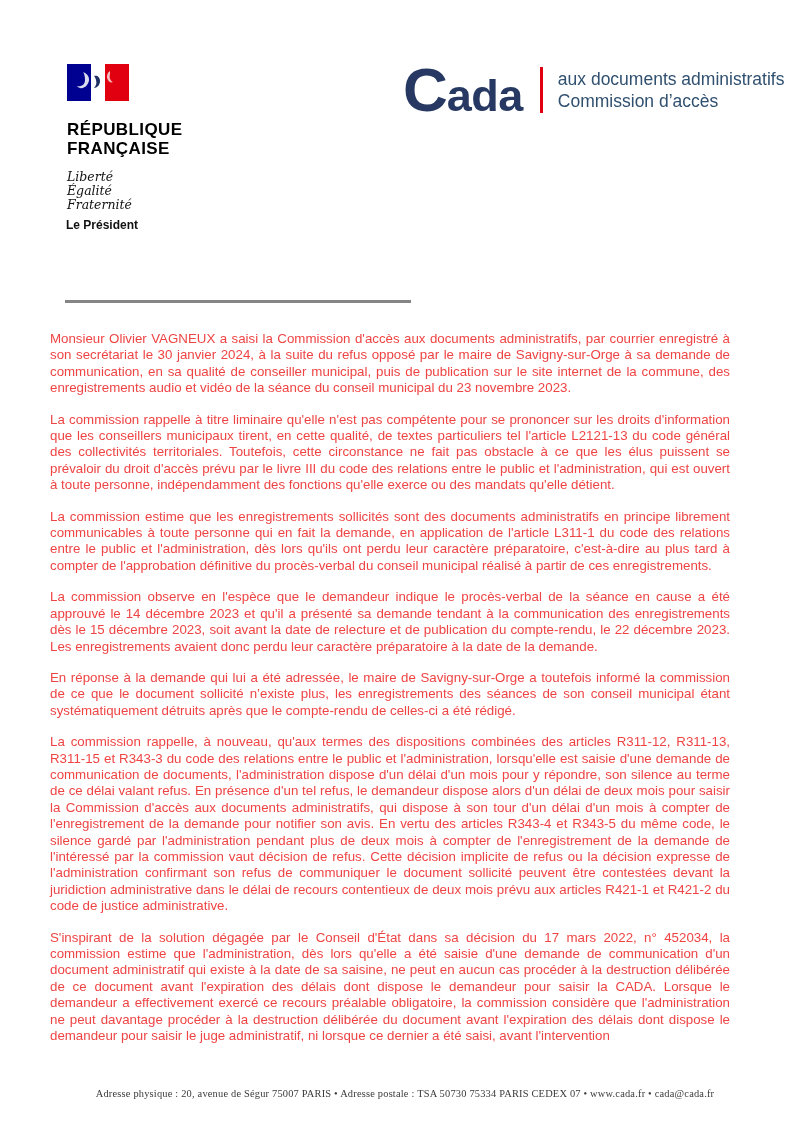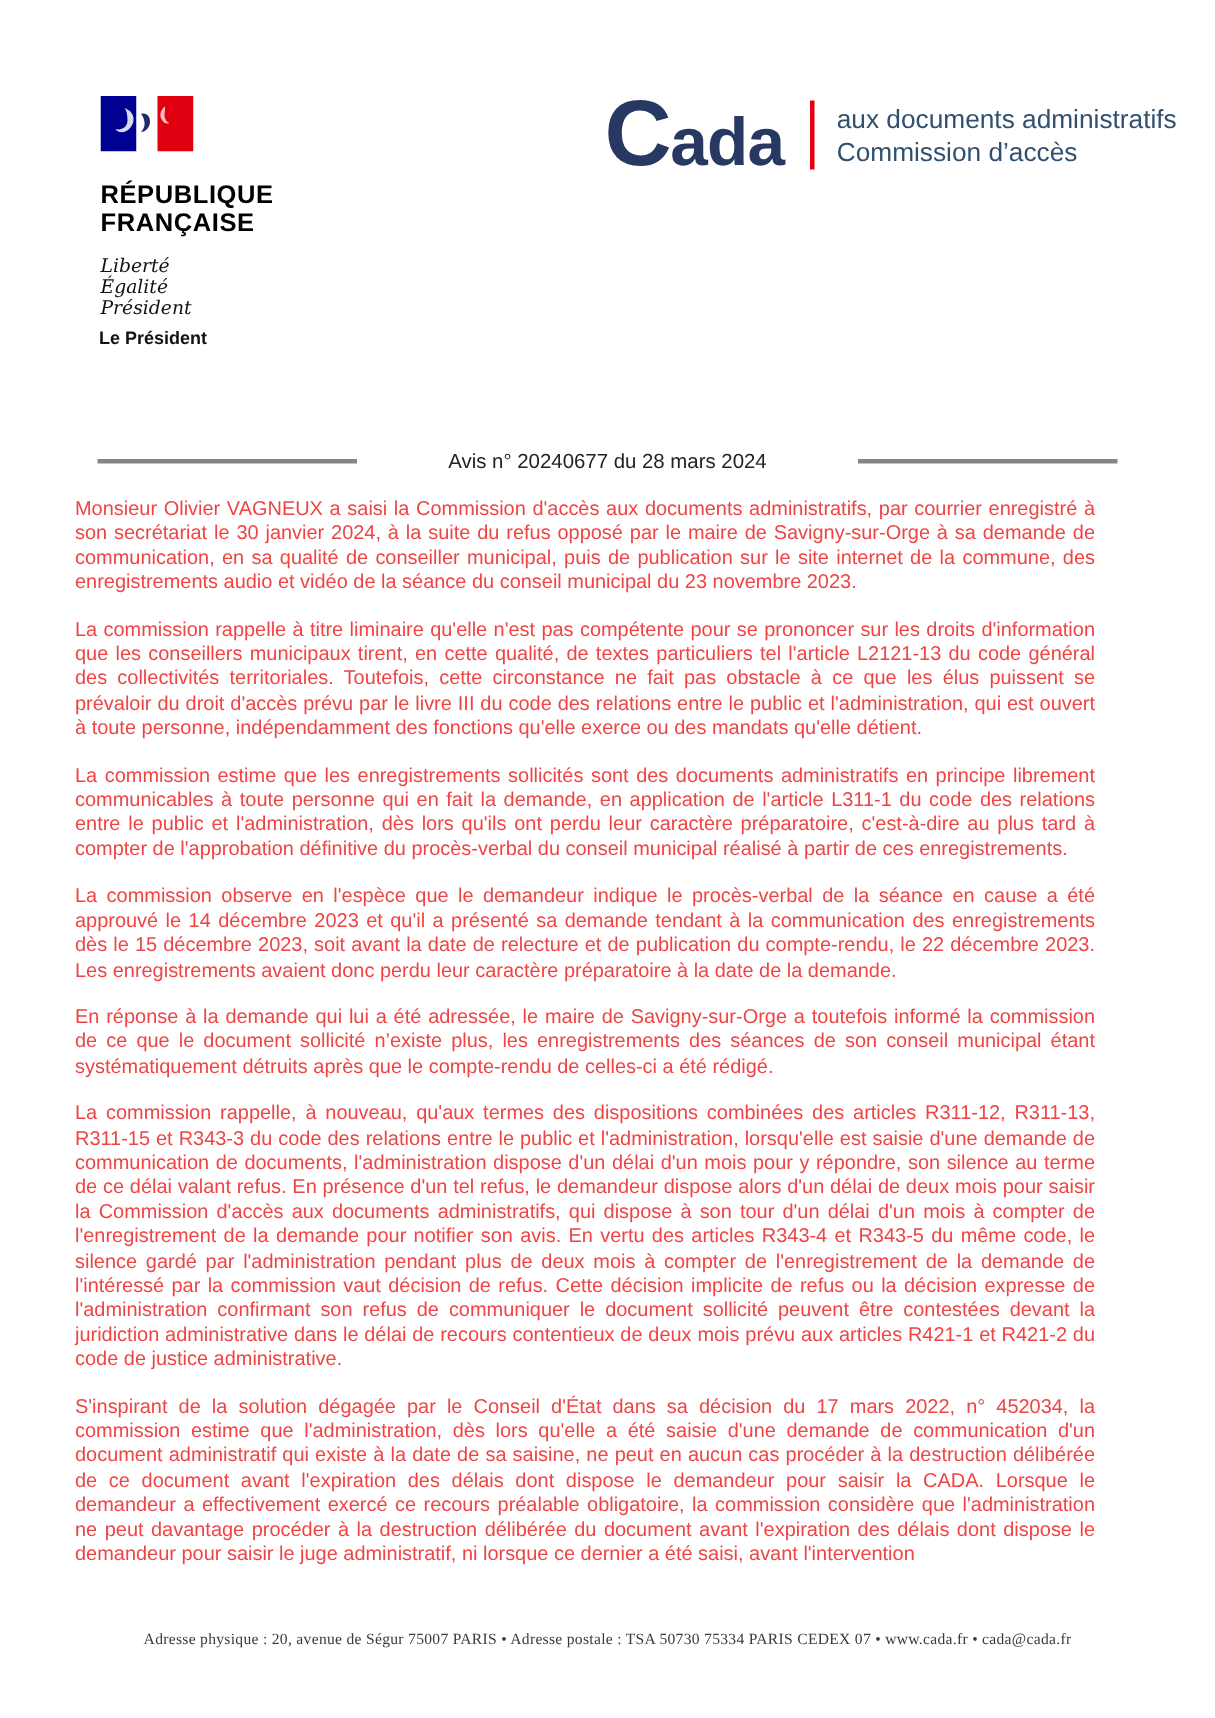--- a/index.html
+++ b/index.html
@@ -140,41 +140,40 @@
       <path d="M27 12 C30 11 33 13 33 17 C33 21 30 24 27 24 C29 22 30 19 29 16 C28.5 14 28 13 27 12 Z" fill="#1f2f63"></path>
       <path d="M43 7 C40 9 39 13 41 16 C42 18 44 19 46 18 C43 17 42 13 43 10 Z" fill="#ffffff" opacity="0.75"></path>
     </svg>
     <div class="republique">
       <div>RÉPUBLIQUE</div>
       <div>FRANÇAISE</div>
     </div>
     <div class="motto">
       <div>Liberté</div>
       <div>Égalité</div>
-      <div>Président</div>
+      <div>Fraternité</div>
     </div>
   </div>
 
   <div class="cada-block">
     <div class="cada-wordmark">
       <span class="cada-c">C</span>
         <span class="cada-rest">ada</span>
     </div>
     <div class="cada-divider"></div>
     <div class="cada-tagline">
       <div>aux documents administratifs</div>
       <div>Commission d’accès</div>
     </div>
   </div>
 
   <div class="sender">Le Président</div>
 
   <div class="avis-row">
     <div class="avis-bar"></div>
-    <div class="avis-title">Avis n° 20240677 du 28 mars 2024</div>
     <div class="avis-bar"></div>
   </div>
 
   <div class="body-text">
 
       <p>Monsieur Olivier VAGNEUX a saisi la Commission d'accès aux documents administratifs, par courrier enregistré à son secrétariat le 30 janvier 2024, à la suite du refus opposé par le maire de Savigny-sur-Orge à sa demande de communication, en sa qualité de conseiller municipal, puis de publication sur le site internet de la commune, des enregistrements audio et vidéo de la séance du conseil municipal du 23 novembre 2023.</p>
 
       <p>La commission rappelle à titre liminaire qu'elle n'est pas compétente pour se prononcer sur les droits d'information que les conseillers municipaux tirent, en cette qualité, de textes particuliers tel l'article L2121-13 du code général des collectivités territoriales. Toutefois, cette circonstance ne fait pas obstacle à ce que les élus puissent se prévaloir du droit d'accès prévu par le livre III du code des relations entre le public et l'administration, qui est ouvert à toute personne, indépendamment des fonctions qu'elle exerce ou des mandats qu'elle détient.</p>
 
       <p>La commission estime que les enregistrements sollicités sont des documents administratifs en principe librement communicables à toute personne qui en fait la demande, en application de l'article L311-1 du code des relations entre le public et l'administration, dès lors qu'ils ont perdu leur caractère préparatoire, c'est-à-dire au plus tard à compter de l'approbation définitive du procès-verbal du conseil municipal réalisé à partir de ces enregistrements.</p>

